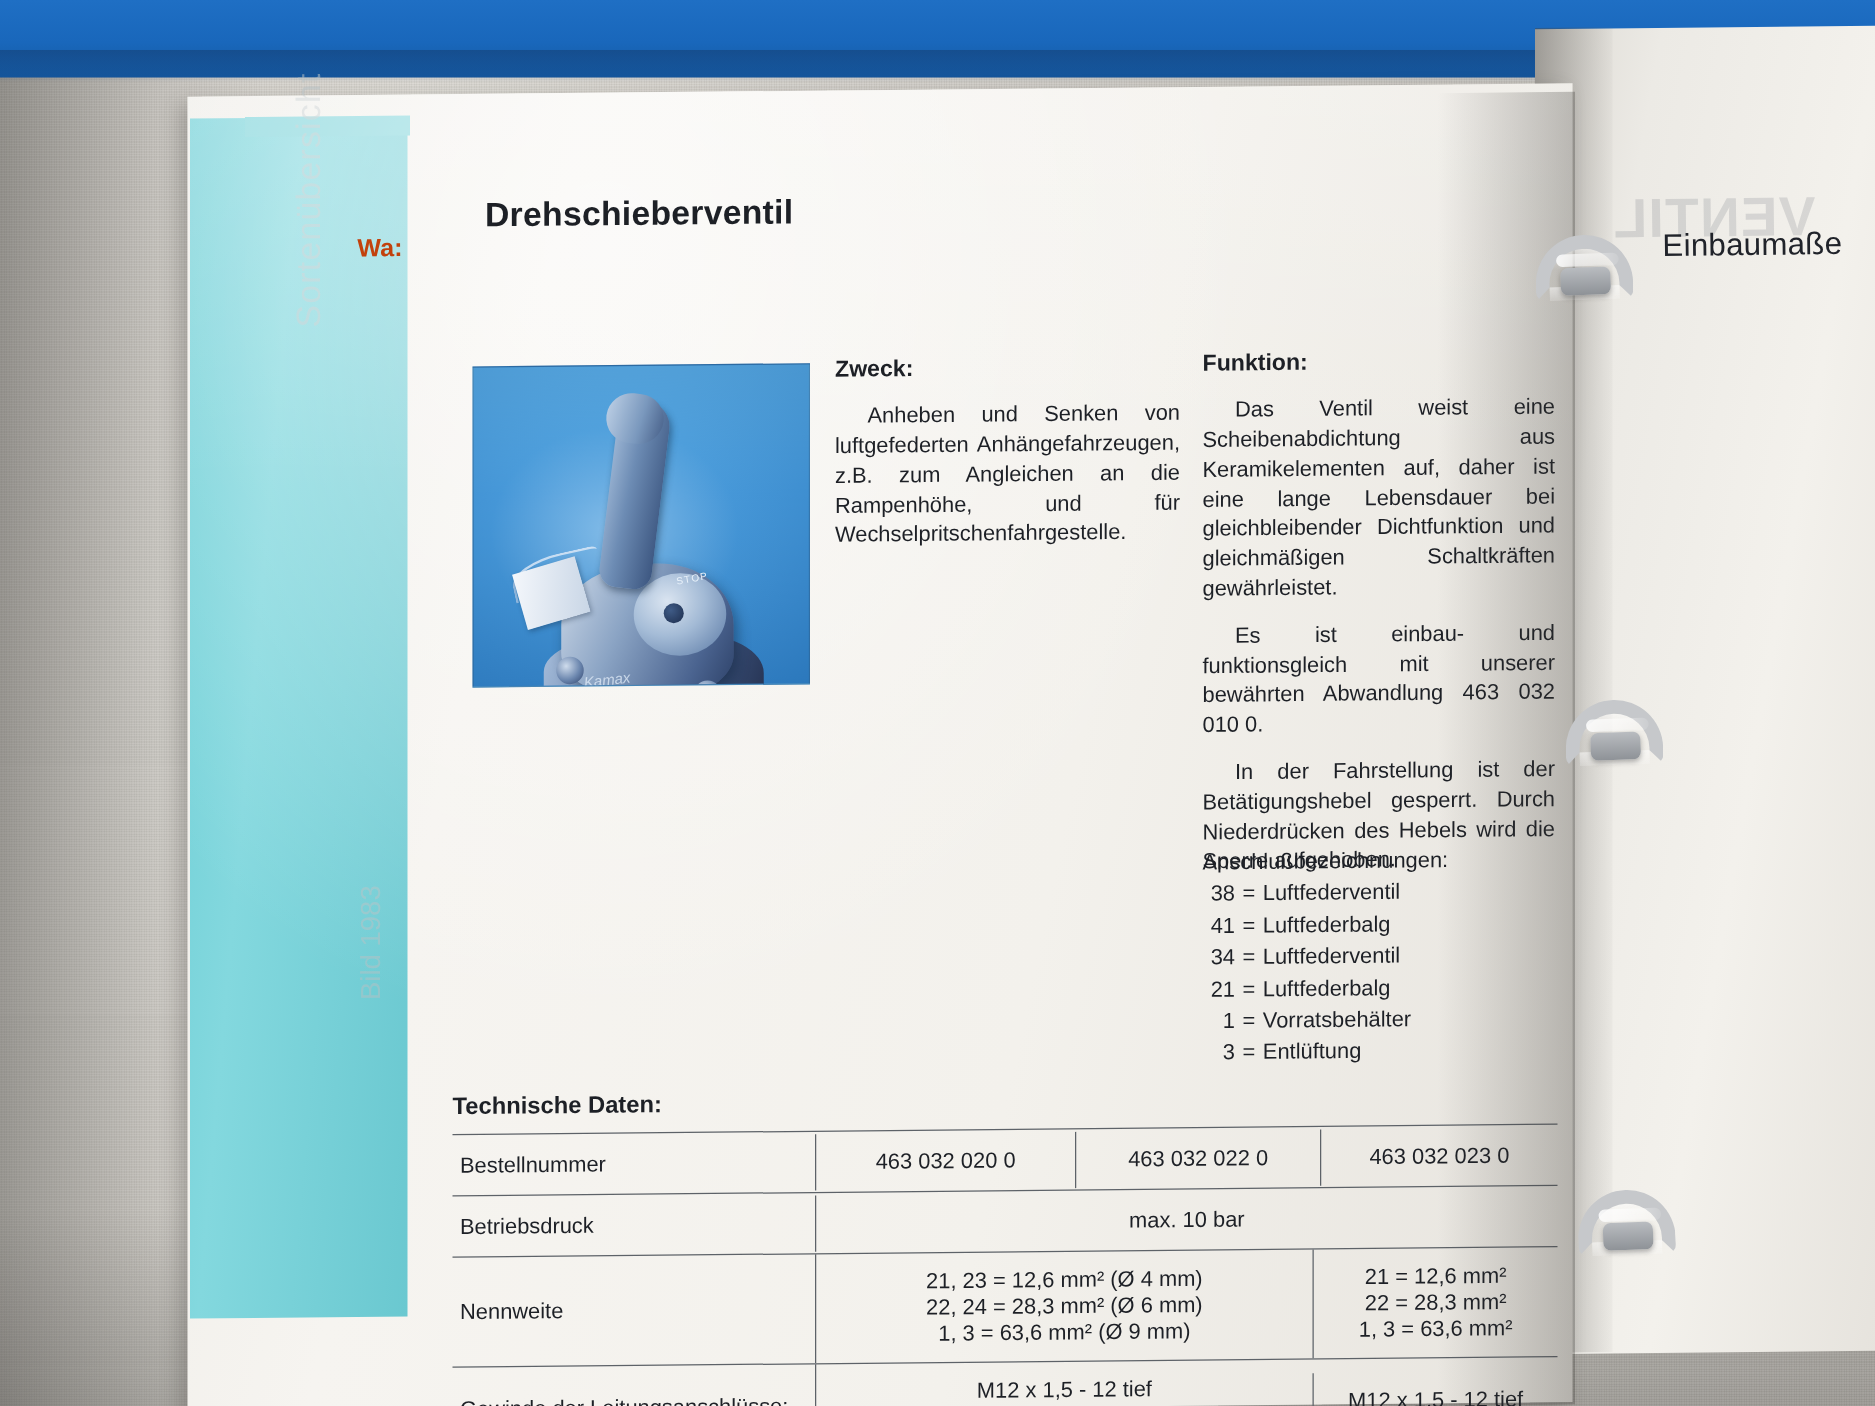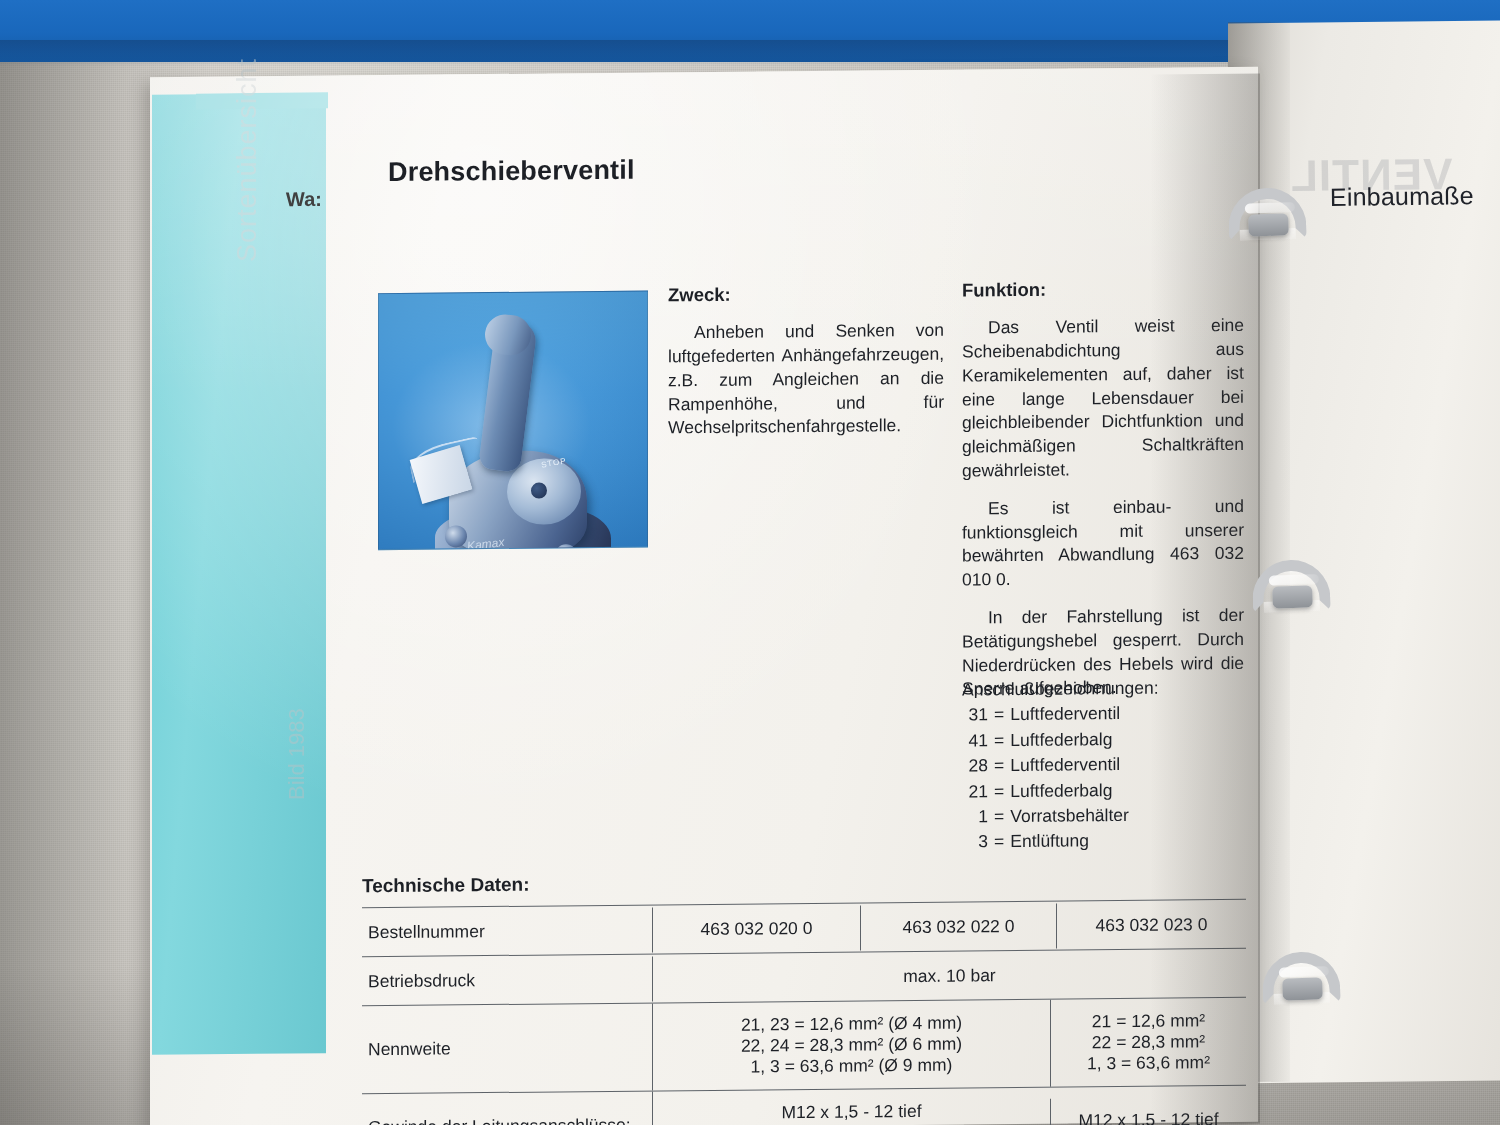--- a/index.html
+++ b/index.html
@@ -145,21 +145,21 @@
     transform-origin: 0 0;
     white-space: nowrap;
   }
 
   
   .margin-text {
     position: absolute;
     left: 286px; top: 188px;
     font-size: 20px;
     font-weight: bold;
-    color: #404040;
+    color: #c2410c;
     transform: rotate(-0.6deg);
   }
 
   
   .ghost-head {
     position: absolute;
     left: 1290px; top: 150px;
     font-size: 44px;
     font-weight: bold;
     color: rgba(120,125,132,0.22);
@@ -452,31 +452,31 @@
     <div class="col col-funktion">
       <h3>Funktion:</h3>
       <p>Das Ventil weist eine Scheibenabdichtung aus Keramikelementen auf, daher ist eine lange Lebensdauer bei gleichbleibender Dichtfunktion und gleichmäßigen Schaltkräften gewährleistet.</p>
       <p>Es ist einbau- und funktionsgleich mit unserer bewährten Abwandlung 463 032 010 0.</p>
       <p>In der Fahrstellung ist der Betätigungshebel gesperrt. Durch Niederdrücken des Hebels wird die Sperre aufgehoben.</p>
     </div>
 
     <div class="anschluss">
       <div>Anschlußbezeichnungen:</div>
       <div class="row">
-        <span class="k">31</span>
+        <span class="k">38</span>
         <span class="eq">=</span>
         <span>Luftfederventil</span>
       </div>
       <div class="row">
         <span class="k">41</span>
         <span class="eq">=</span>
         <span>Luftfederbalg</span>
       </div>
       <div class="row">
-        <span class="k">28</span>
+        <span class="k">34</span>
         <span class="eq">=</span>
         <span>Luftfederventil</span>
       </div>
       <div class="row">
         <span class="k">21</span>
         <span class="eq">=</span>
         <span>Luftfederbalg</span>
       </div>
       <div class="row">
         <span class="k">1</span>

